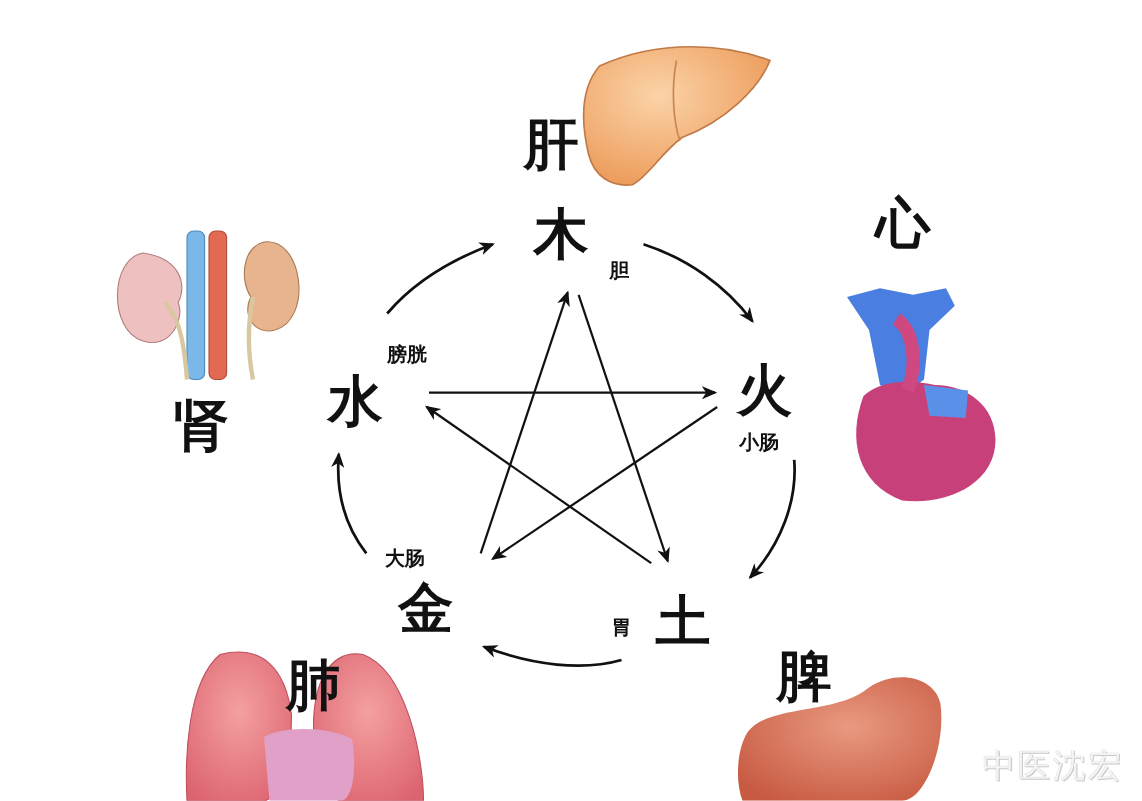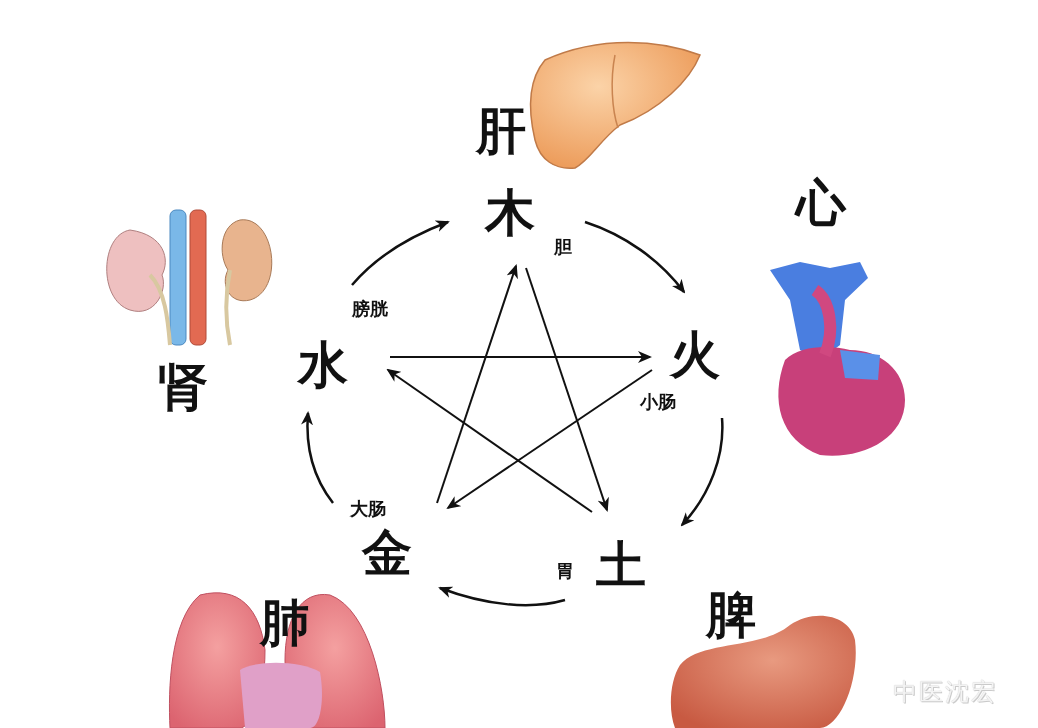--- a/index.html
+++ b/index.html
@@ -1,21 +1,21 @@
 <!DOCTYPE html>
 <html><head>
 <meta charset="utf-8">
 <style>
   html,body{margin:0;padding:0;background:#ffffff;}
   body{width:1038px;height:728px;position:relative;overflow:hidden;font-family:"DejaVu Sans",sans-serif;}
   .abs{position:absolute;}
   .big{font-weight:bold;color:#111;font-size:50px;line-height:1;}
   .organ-label{font-weight:bold;color:#111;font-size:50px;line-height:1;}
   .small{font-weight:bold;color:#111;font-size:18px;line-height:1;}
-  .watermark{color:#f4f4f4;font-size:24px;letter-spacing:2px;text-shadow:0 0 1px #bbb, 1px 1px 0 #ccc;}
+  .watermark{color:#f4f4f4;font-size:30px;letter-spacing:2px;text-shadow:0 0 1px #bbb, 1px 1px 0 #ccc;}
   svg.diagram{position:absolute;left:0;top:0;}
 </style>
 </head>
 <body>
 
 <svg class="diagram" width="1038" height="728" viewBox="0 0 1038 728">
   <defs>
     <marker id="ah" markerWidth="14" markerHeight="12" refX="12" refY="6" orient="auto" markerUnits="userSpaceOnUse">
       <path d="M0,0 L14,6 L0,12 L4,6 Z" fill="#111"></path>
     </marker>
@@ -87,18 +87,18 @@
 <div class="abs organ-label" style="left:260px;top:598px;">肺</div>
 <div class="abs organ-label" style="left:706px;top:590px;">脾</div>
 
 <div class="abs big" style="left:485px;top:188px;">木</div>
 <div class="abs big" style="left:670px;top:330px;">火</div>
 <div class="abs big" style="left:596px;top:540px;">土</div>
 <div class="abs big" style="left:362px;top:528px;">金</div>
 <div class="abs big" style="left:298px;top:340px;">水</div>
 
 <div class="abs small" style="left:554px;top:238px;">胆</div>
-<div class="abs small" style="left:640px;top:394px;font-family:Liberation Mono, monospace;">小肠</div>
+<div class="abs small" style="left:672px;top:394px;">小肠</div>
 <div class="abs small" style="left:556px;top:562px;">胃</div>
 <div class="abs small" style="left:350px;top:500px;">大肠</div>
-<div class="abs small" style="left:352px;top:300px;">膀胱</div>
+<div class="abs small" style="left:352px;top:314px;">膀胱</div>
 
 <div class="abs watermark" style="left:893px;top:676px;">中医沈宏</div>
 
 </body></html>

